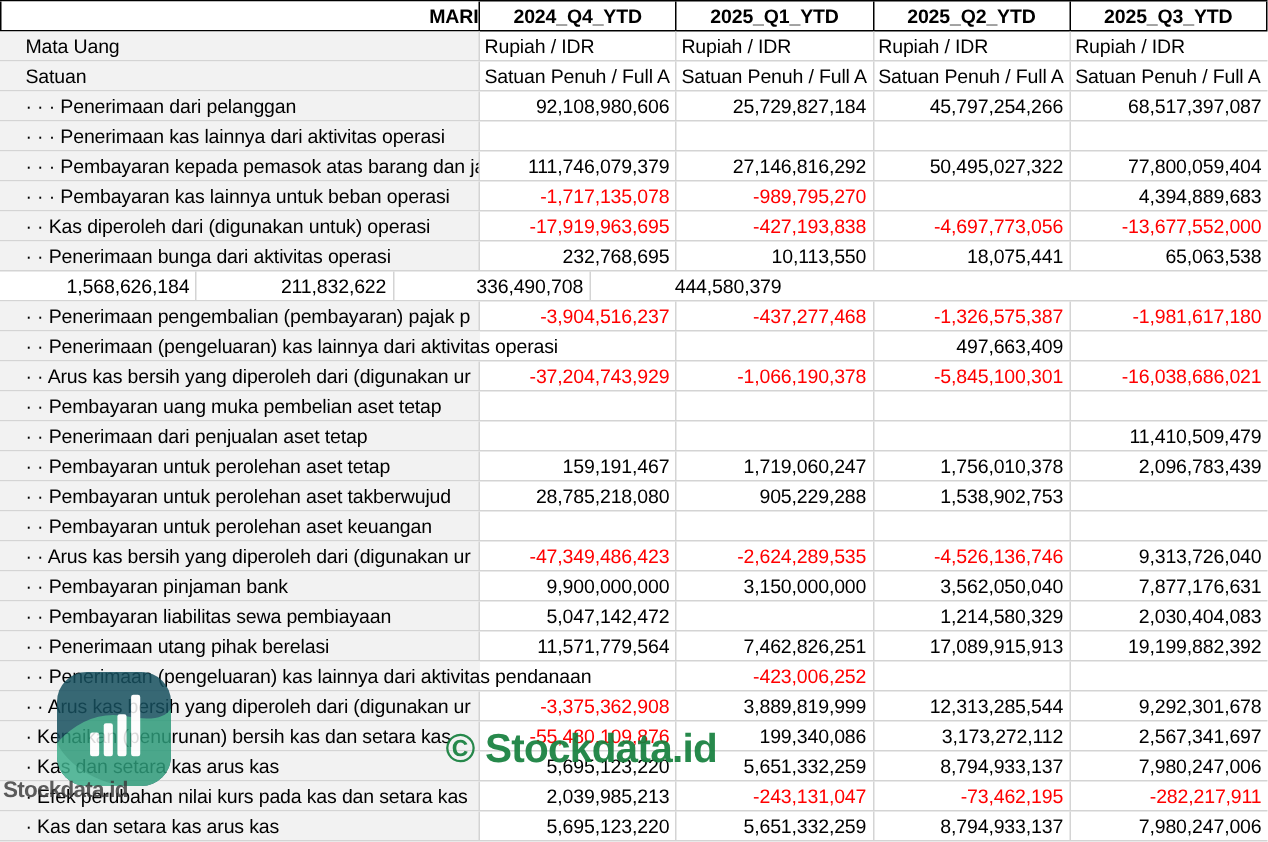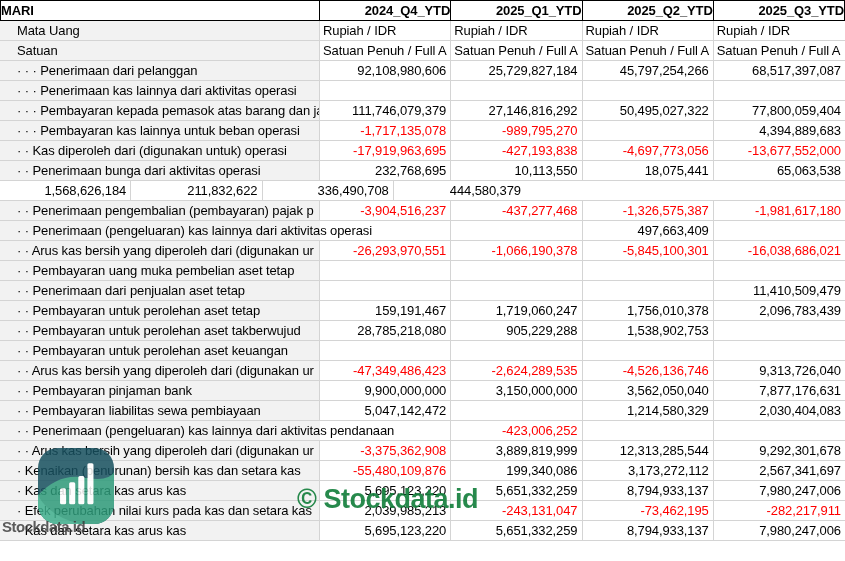--- a/index.html
+++ b/index.html
@@ -14,23 +14,23 @@
   .sheet{position:absolute;left:0;top:0;width:845px;height:561px;}
 
   .row{display:flex;width:845px;height:20px;line-height:19px;border-bottom:1px solid var(--grid);}
   .header-row{height:21px;line-height:19px;font-weight:bold;
     border-top:1px solid #000;border-bottom:1px solid #000;}
   .cell{overflow:hidden;white-space:nowrap;letter-spacing:-0.1px;}
   .lcell{width:320px;background:var(--label-bg);padding-left:17px;border-right:1px solid var(--grid);}
   .vcell{width:131.25px;text-align:right;padding-right:4px;border-right:1px solid var(--grid);}
   .vcell.left{text-align:left;padding-left:3px;padding-right:16px;}
   .vcell:last-child{border-right:none;}
-  .header-row .lcell{background:#fff;text-align:left;padding-left:0;
+  .header-row .lcell{background:#fff;text-align:right;padding-left:0;
     border-left:1px solid #000;border-right:1px solid #000;}
-  .header-row .vcell{text-align:right;padding-right:0;border-right:1px solid #000;}
+  .header-row .vcell{text-align:center;padding-right:0;border-right:1px solid #000;}
   .neg{color:var(--neg);}
   .spill{overflow:visible;border-right-color:transparent;position:relative;z-index:2;}
 
   .logo-wm{position:absolute;left:37px;top:448px;width:78px;height:76px;opacity:.85;z-index:5;}
   .logo-text-wm{position:absolute;left:2px;top:518px;font-size:15px;font-weight:bold;
     color:#3a3a3a;opacity:.82;z-index:5;letter-spacing:-0.5px;}
   .copyright-wm{position:absolute;left:297px;top:484px;font-size:27px;font-weight:bold;
     color:#15803d;opacity:.92;z-index:5;letter-spacing:-0.5px;}
 </style>
 </head>
@@ -117,21 +117,21 @@
       </div>
       <div class="row">
         <div class="cell lcell spill">· · Penerimaan (pengeluaran) kas lainnya dari aktivitas operasi</div>
         <div class="cell vcell"></div>
         <div class="cell vcell"></div>
         <div class="cell vcell">497,663,409</div>
         <div class="cell vcell"></div>
       </div>
       <div class="row">
         <div class="cell lcell">· · Arus kas bersih yang diperoleh dari (digunakan ur</div>
-        <div class="cell vcell neg">-26,293,970,551</div>
+        <div class="cell vcell neg">-37,204,743,929</div>
         <div class="cell vcell neg">-1,066,190,378</div>
         <div class="cell vcell neg">-5,845,100,301</div>
         <div class="cell vcell neg">-16,038,686,021</div>
       </div>
       <div class="row">
         <div class="cell lcell">· · Pembayaran uang muka pembelian aset tetap</div>
         <div class="cell vcell"></div>
         <div class="cell vcell"></div>
         <div class="cell vcell"></div>
         <div class="cell vcell"></div>
@@ -177,20 +177,27 @@
         <div class="cell vcell">3,150,000,000</div>
         <div class="cell vcell">3,562,050,040</div>
         <div class="cell vcell">7,877,176,631</div>
       </div>
       <div class="row">
         <div class="cell lcell">· · Pembayaran liabilitas sewa pembiayaan</div>
         <div class="cell vcell">5,047,142,472</div>
         <div class="cell vcell"></div>
         <div class="cell vcell">1,214,580,329</div>
         <div class="cell vcell">2,030,404,083</div>
+      </div>
+      <div class="row">
+        <div class="cell lcell">· · Penerimaan utang pihak berelasi</div>
+        <div class="cell vcell">11,571,779,564</div>
+        <div class="cell vcell">7,462,826,251</div>
+        <div class="cell vcell">17,089,915,913</div>
+        <div class="cell vcell">19,199,882,392</div>
       </div>
       <div class="row">
         <div class="cell lcell spill">· · Penerimaan (pengeluaran) kas lainnya dari aktivitas pendanaan</div>
         <div class="cell vcell"></div>
         <div class="cell vcell neg">-423,006,252</div>
         <div class="cell vcell"></div>
         <div class="cell vcell"></div>
       </div>
       <div class="row">
         <div class="cell lcell">· · Arus kas bersih yang diperoleh dari (digunakan ur</div>

